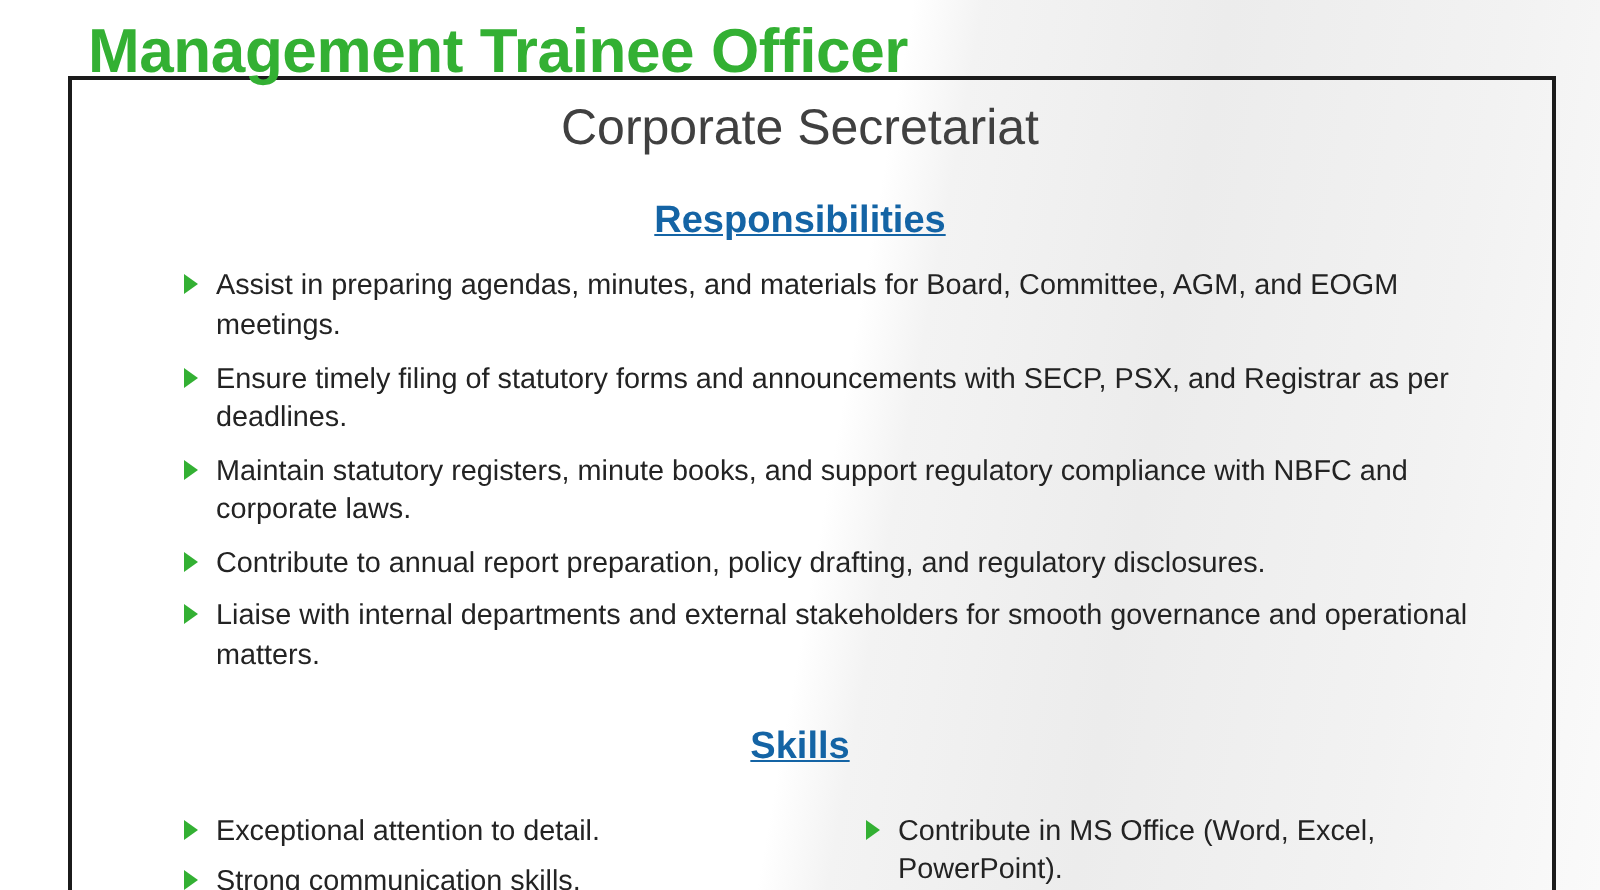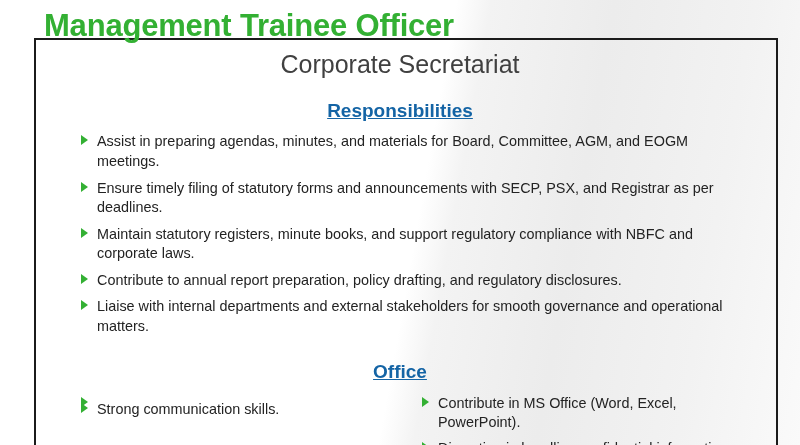--- a/index.html
+++ b/index.html
@@ -69,21 +69,21 @@
     font-weight: bold;
     margin: 22px 0 10px 0;
     text-decoration: underline;
   }
   .section-heading.skills {
     margin-top: 24px;
   }
 
   ul.bullets {
     list-style: none;
-    margin: 1px;
+    margin: 12px;
     padding: 0 10px 0 36px;
   }
   ul.bullets li {
     position: relative;
     color: #232323;
     font-size: 14.4px;
     line-height: 1.36;
     margin-bottom: 7px;
     padding-left: 16px;
   }
@@ -139,25 +139,26 @@
     <li>
       <span class="arrow"></span>
       <span>Contribute to annual report preparation, policy drafting, and regulatory disclosures.</span>
     </li>
     <li>
       <span class="arrow"></span>
       <span>Liaise with internal departments and external stakeholders for smooth governance and operational matters.</span>
     </li>
   </ul>
 
-  <h3 class="section-heading skills">Office</h3>
+  <h3 class="section-heading skills">Skills</h3>
   <div class="skills-cols">
     <ul class="bullets">
       <li>
         <span class="arrow"></span>
+        <span>Exceptional attention to detail.</span>
       </li>
       <li>
         <span class="arrow"></span>
         <span>Strong communication skills.</span>
       </li>
     </ul>
     <ul class="bullets">
       <li>
         <span class="arrow"></span>
         <span>Contribute in MS Office (Word, Excel, PowerPoint).</span>

